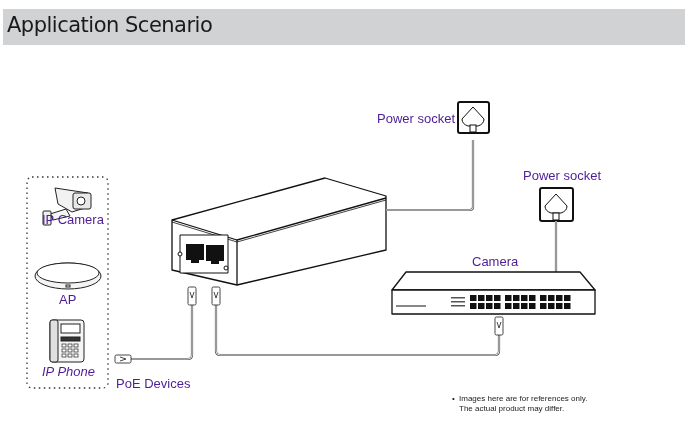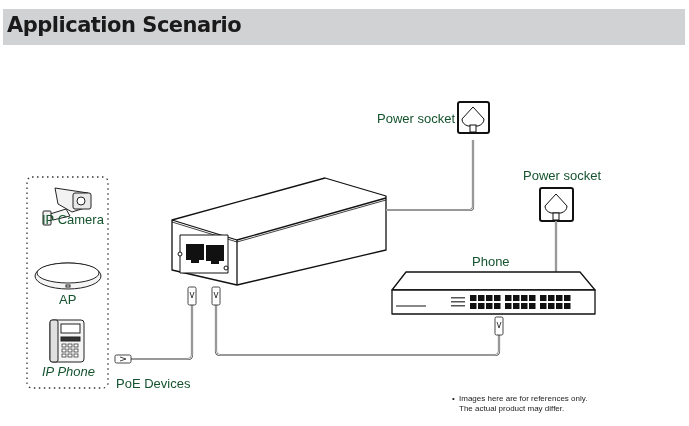--- a/index.html
+++ b/index.html
@@ -1,20 +1,20 @@
 <!DOCTYPE html>
 <html><head>
 <meta charset="utf-8">
 <style>
   html, body { margin: 0; padding: 0; background: #ffffff; }
   body { width: 689px; height: 426px; position: relative; overflow: hidden; font-family: "Liberation Sans", sans-serif; }
   .title-bar { position: absolute; left: 3px; top: 9px; width: 682px; height: 36px; background: #d1d2d4; }
-  .title-text { position: absolute; left: 4px; top: 4px; font-family: "DejaVu Sans", sans-serif; font-weight: bold; font-size: 21px; color: #1a1a1a; letter-spacing: -0.5px; }
+  .title-text { position: absolute; left: 4px; top: 4px; font-family: "DejaVu Sans", sans-serif; font-weight: normal; font-size: 21px; color: #1a1a1a; letter-spacing: -0.5px; }
   svg.diagram { position: absolute; left: 0; top: 0; }
-  .lbl { position: absolute; font-family: "Liberation Sans", sans-serif; font-size: 13px; color: #14532d; white-space: nowrap; }
+  .lbl { position: absolute; font-family: "Liberation Sans", sans-serif; font-size: 13px; color: #4c1d95; white-space: nowrap; }
   .note { position: absolute; left: 452px; top: 394px; font-family: "Liberation Sans", sans-serif; font-size: 8px; color: #222; line-height: 10px; }
   .note .bullet { display: inline-block; width: 7px; }
   .note .line2 { padding-left: 7px; }
 </style>
 </head>
 <body>
 
 <div class="title-bar">
   <span class="title-text">Application Scenario</span>
 </div>
@@ -152,18 +152,18 @@
     <path d="M120 357 L126 359 L120 361" fill="none"></path>
   </g>
 </svg>
 
 <span class="lbl" style="left:42px; top:212px;">IP Camera</span>
 <span class="lbl" style="left:59px; top:292px;">AP</span>
 <span class="lbl" style="left:42px; top:364px;font-style:italic;">IP Phone</span>
 <span class="lbl" style="left:116px; top:330px;margin-top:46px;">PoE Devices</span>
 <span class="lbl" style="left:377px; top:111px;">Power socket</span>
 <span class="lbl" style="left:523px; top:168px;">Power socket</span>
-<span class="lbl" style="left:472px; top:254px;">Phone</span>
+<span class="lbl" style="left:472px; top:254px;">Camera</span>
 
 <div class="note">
   <div><span class="bullet">•</span><span>Images here are for references only.</span></div>
   <div class="line2">The actual product may differ.</div>
 </div>
 
 </body></html>

